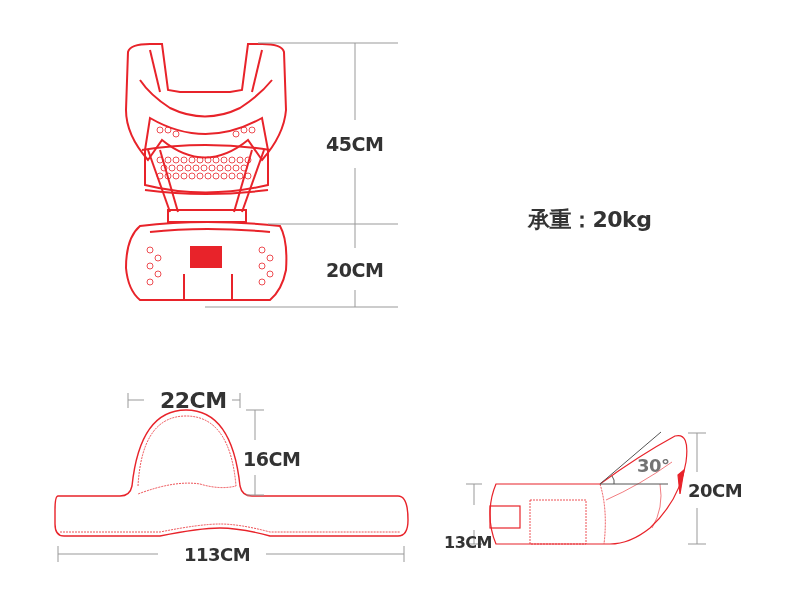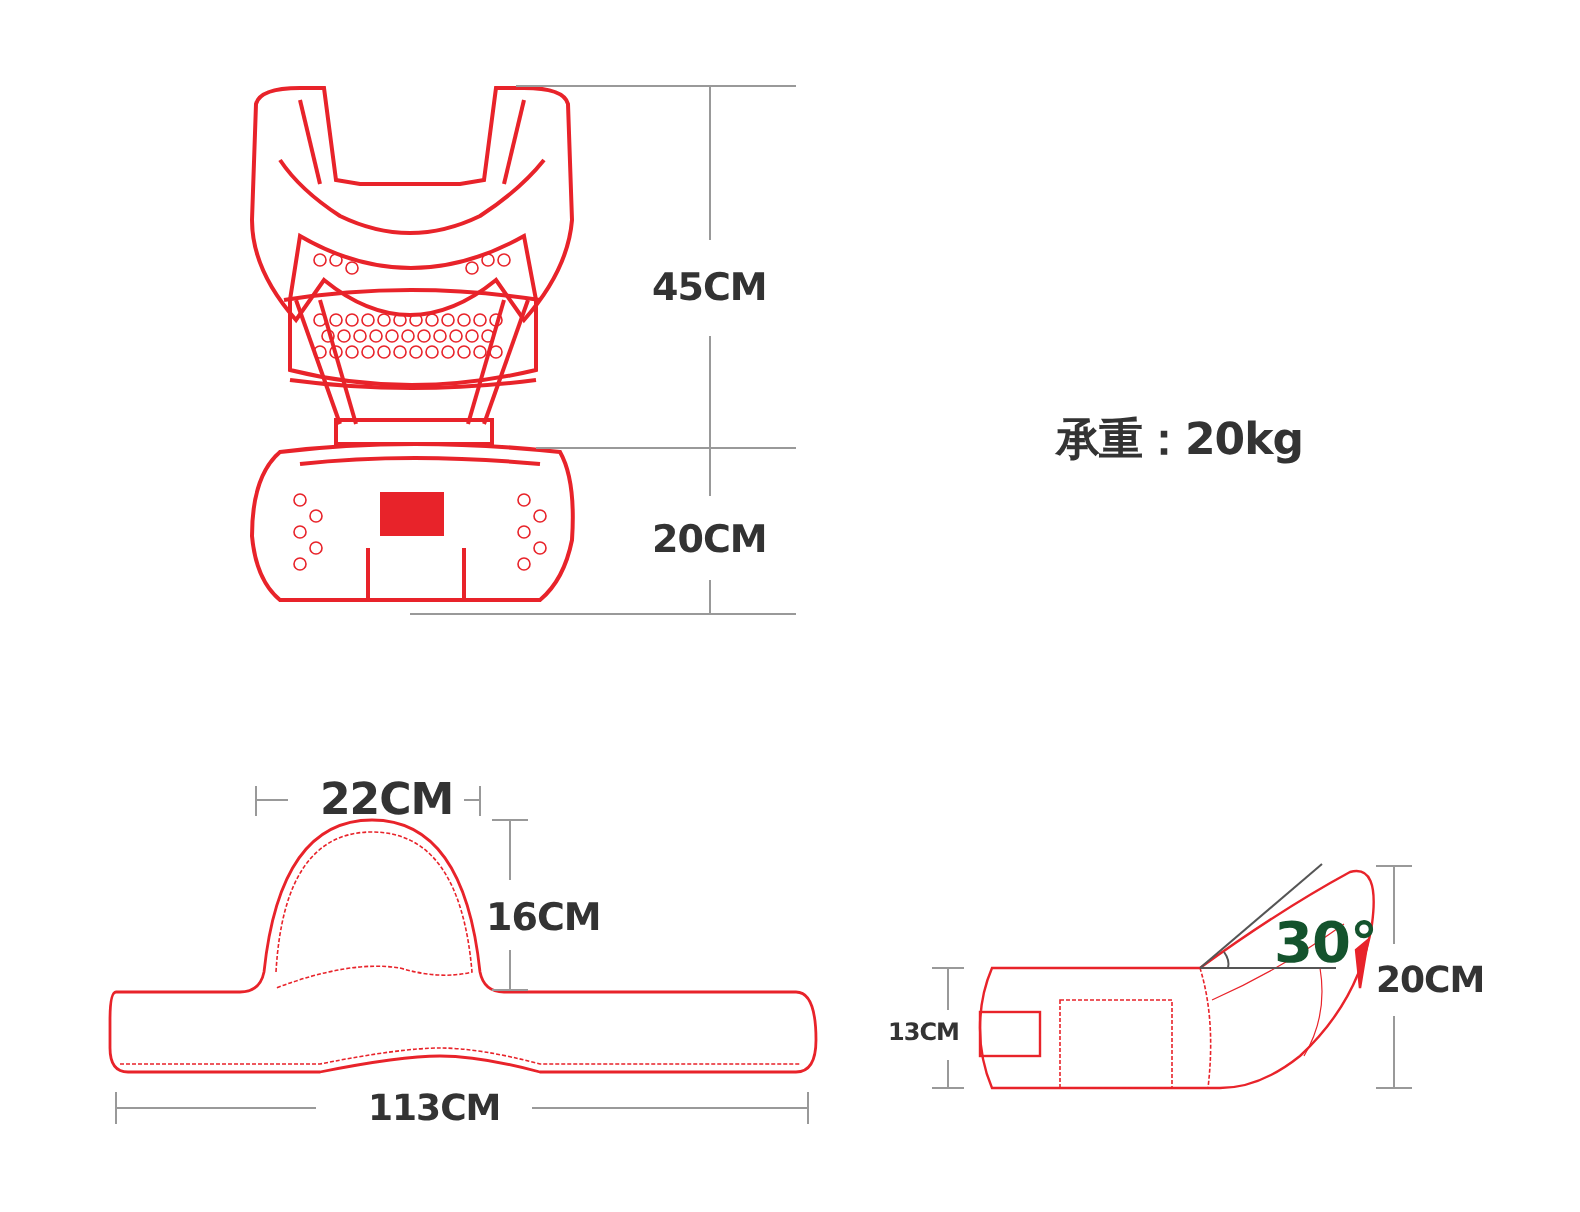--- a/index.html
+++ b/index.html
@@ -147,15 +147,15 @@
       <line x1="688" y1="544" x2="706" y2="544"></line>
   </g>
 </svg>
 
 <div class="lbl" style="left:326px;top:133px;font-size:19px;">45CM</div>
 <div class="lbl" style="left:326px;top:259px;font-size:19px;">20CM</div>
 <div class="lbl" style="left:486px;top:205px;font-size:22px;margin-left:42px;">承重：20kg</div>
 <div class="lbl" style="left:160px;top:388px;font-size:22px;">22CM</div>
 <div class="lbl" style="left:243px;top:448px;font-size:19px;">16CM</div>
 <div class="lbl" style="left:184px;top:544px;font-size:18px;">113CM</div>
-<div class="lbl" style="left:637px;top:455px;font-size:28px;color:#14532d;">30°</div>
-<div class="lbl" style="left:444px;top:509px;font-size:12px;">13CM</div>
+<div class="lbl" style="left:637px;top:455px;font-size:18px;color:#737373;">30°</div>
+<div class="lbl" style="left:444px;top:533px;font-size:16px;">13CM</div>
 <div class="lbl" style="left:688px;top:480px;font-size:18px;">20CM</div>
 
 </body></html>

